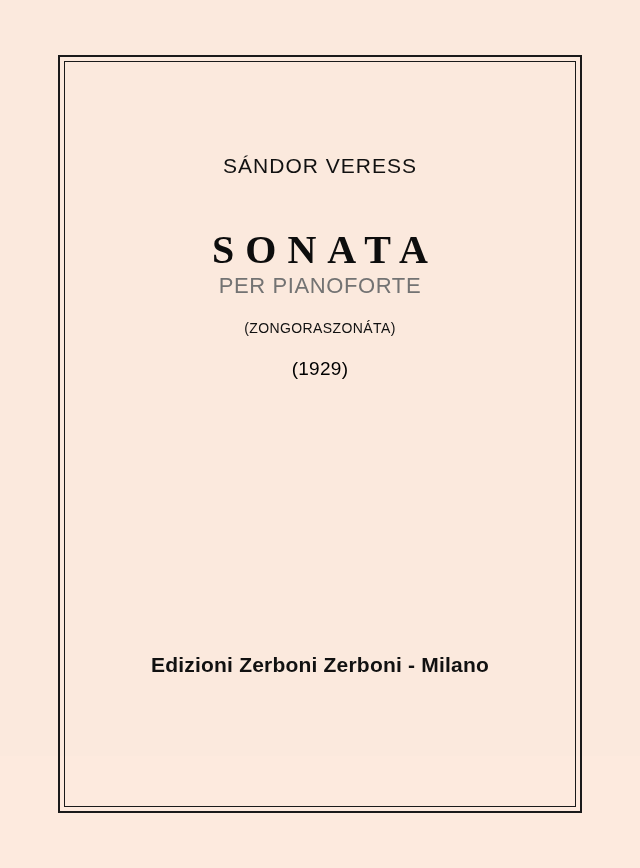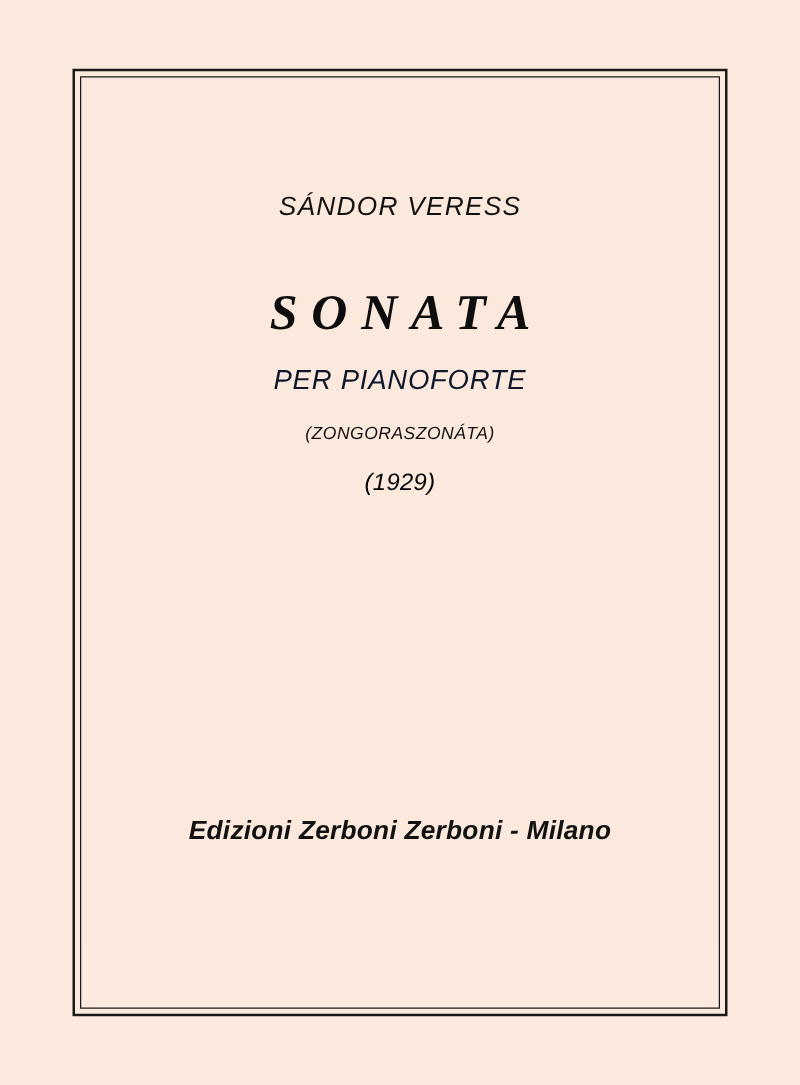--- a/index.html
+++ b/index.html
@@ -12,21 +12,20 @@
     background: #fdeade;
     font-family: "Liberation Sans", sans-serif;
     overflow: hidden;
   }
   .page {
     position: relative;
     width: 640px;
     height: 756px;
     background: #fbe9dd;
     box-sizing: border-box;
-    font-style: italic;
   }
   
   .frame-outer {
     position: absolute;
     left: 58px;
     top: 55px;
     width: 524px;
     height: 758px;
     border: 2px solid #1a1a1a;
     box-sizing: border-box;
@@ -63,24 +62,23 @@
     margin-top: 48px;
     font-size: 40px;
     font-weight: bold;
     letter-spacing: 11px;
     color: #0d0d0d;
     font-family: "Liberation Serif", serif;
     text-align: center;
     text-indent: 11px;
   }
   .subtitle {
-    margin-top: 18px;
     font-size: 22px;
     letter-spacing: 0.6px;
-    color: #0f172a;
+    color: #737373;
     text-align: center;
   }
   .alt-title {
     margin-top: 21px;
     font-size: 14px;
     letter-spacing: 0.4px;
     color: #111;
     text-align: center;
   }
   .year {

